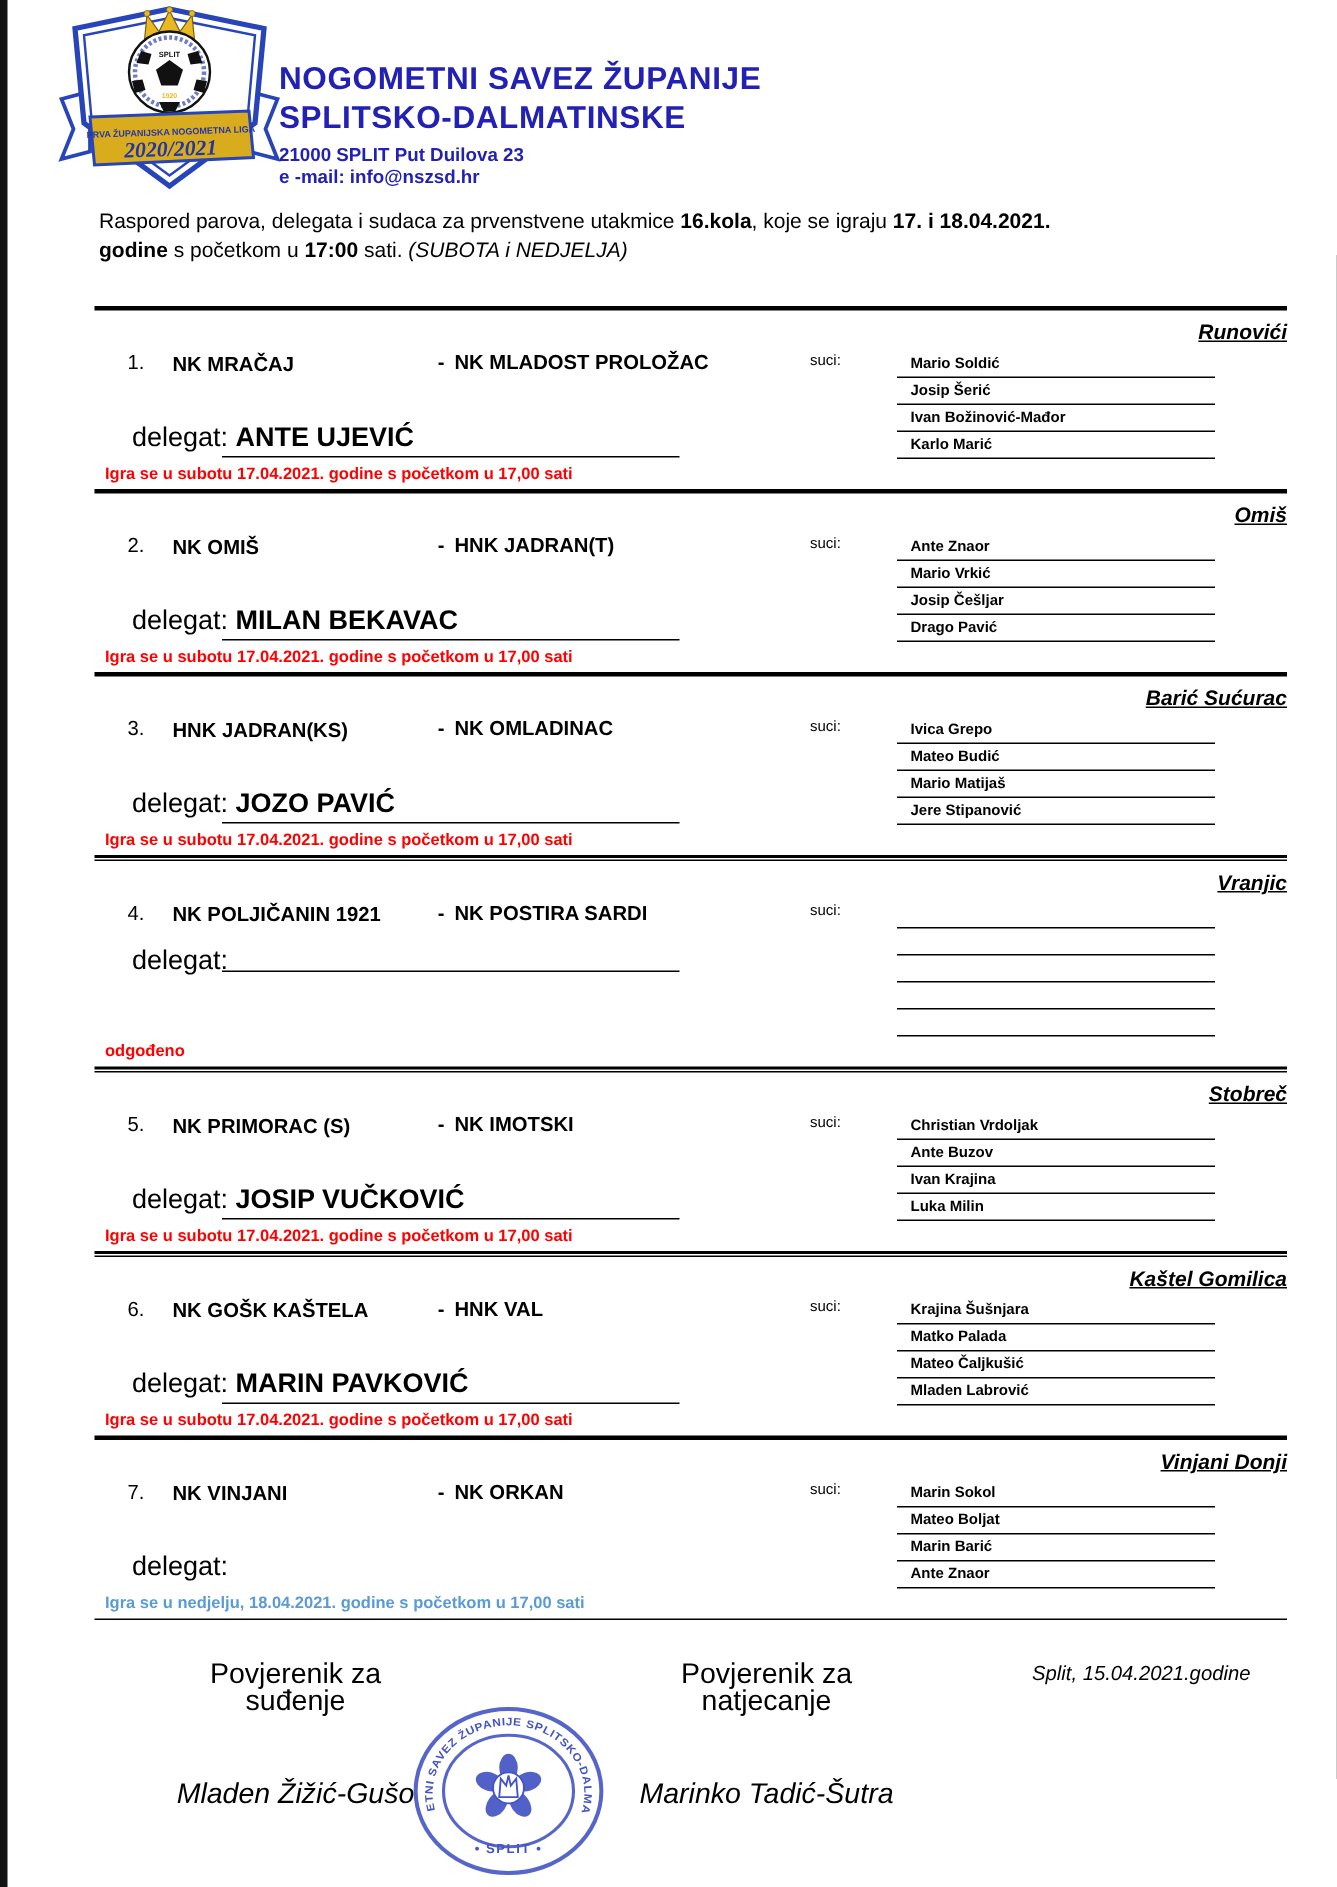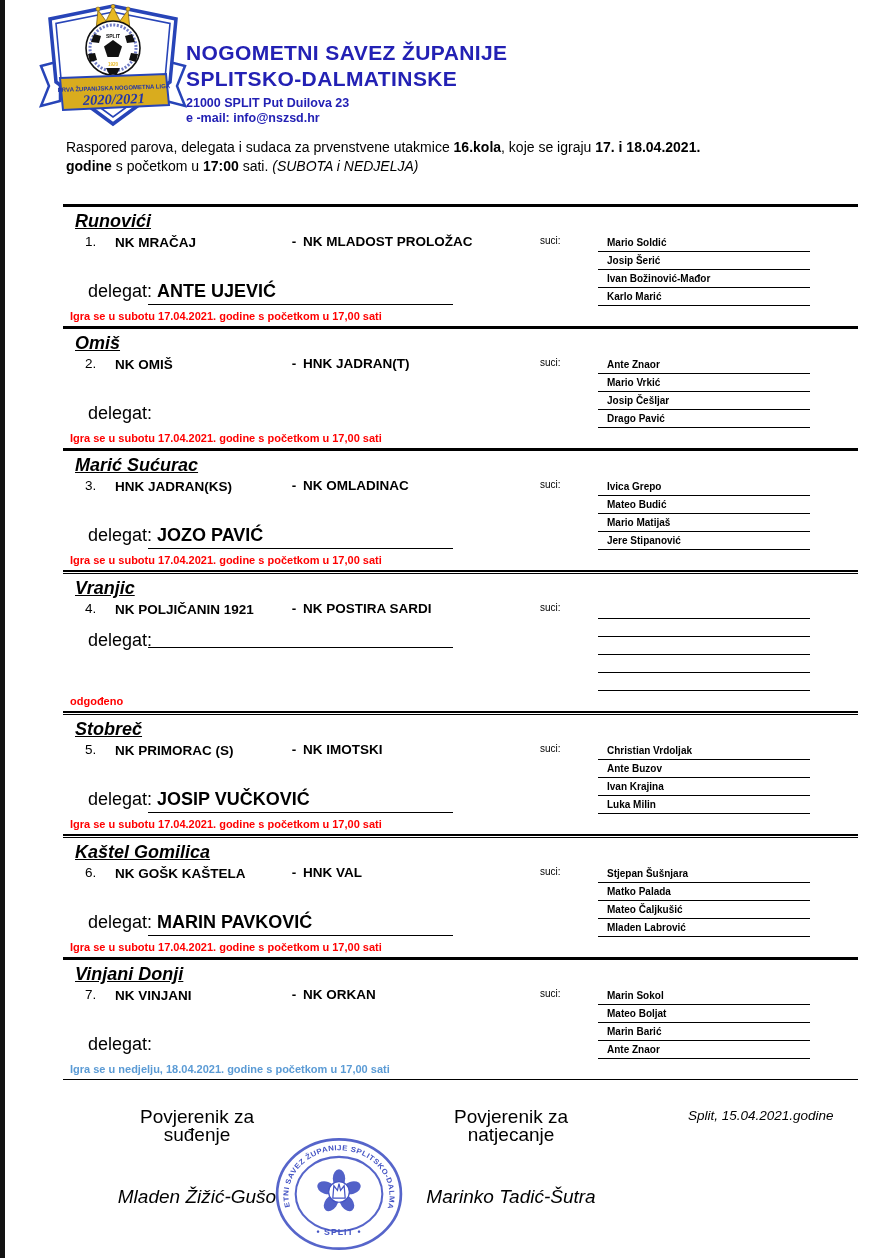--- a/index.html
+++ b/index.html
@@ -22,22 +22,22 @@
   .intro b { font-weight:bold; }
   .intro .it { font-style:italic; }
 
   .divider { margin:2px 0 0 -2px; width:795px; }
   .divider-thick  { border-top:3px solid #000; }
   .divider-double { height:4px; border-top:2px solid #000; border-bottom:1.5px solid #000; }
   .divider-thin   { border-top:1.5px solid #000; }
   .intro-divider  { margin-top:28px; }
 
   .match { padding-top:6px; }
-  .venue { margin-left:10px; font-size:18px; font-weight:bold; font-style:italic;
-           text-decoration:underline; line-height:17px; }
+  .venue { margin-left:10px; font-size:14px; font-weight:bold; font-style:italic;
+           text-decoration:underline; line-height:17px;text-align:right; }
   .mbody { display:flex; margin-top:4px; align-items:flex-start; }
   .mleft { width:475px; }
   .teams { display:flex; font-size:13.5px; align-items:flex-start; }
   .num   { margin-left:20px; width:30px; }
   .home  { width:170px; font-weight:bold; line-height:17px; }
   .home.justify { text-align:justify; }
   .dash  { width:18px; font-weight:bold; text-align:center; }
   .away  { font-weight:bold; }
   .delrow { display:flex; margin-top:30px; font-size:18px; align-items:flex-start; }
   .dlabel { margin-left:23px; width:60px; padding-bottom:2px; }
@@ -149,38 +149,39 @@
       <div class="mbody">
         <div class="mleft">
           <div class="teams">
             <span class="num">2.</span>
             <span class="home">NK OMIŠ</span>
             <span class="dash">-</span>
             <span class="away">HNK JADRAN(T)</span>
           </div>
           <div class="delrow">
             <span class="dlabel">delegat:</span>
+            <span class="dname">MILAN BEKAVAC</span>
           </div>
         </div>
         <div class="mright">
           <span class="slabel">suci:</span>
           <div class="reflines">
             <div class="refline">Ante Znaor</div>
             <div class="refline">Mario Vrkić</div>
             <div class="refline">Josip Češljar</div>
             <div class="refline">Drago Pavić</div>
           </div>
         </div>
       </div>
       <div class="note note-red">Igra se u subotu 17.04.2021. godine s početkom u 17,00 sati</div>
       <div class="divider divider-thick"></div>
     </section>
 
     <section class="match">
-      <div class="venue">Marić Sućurac</div>
+      <div class="venue">Barić Sućurac</div>
       <div class="mbody">
         <div class="mleft">
           <div class="teams">
             <span class="num">3.</span>
             <span class="home">HNK JADRAN(KS)</span>
             <span class="dash">-</span>
             <span class="away">NK OMLADINAC</span>
           </div>
           <div class="delrow">
             <span class="dlabel">delegat:</span>
@@ -271,21 +272,21 @@
             <span class="away">HNK VAL</span>
           </div>
           <div class="delrow">
             <span class="dlabel">delegat:</span>
             <span class="dname">MARIN PAVKOVIĆ</span>
           </div>
         </div>
         <div class="mright">
           <span class="slabel">suci:</span>
           <div class="reflines">
-            <div class="refline">Stjepan Šušnjara</div>
+            <div class="refline">Krajina Šušnjara</div>
             <div class="refline">Matko Palada</div>
             <div class="refline">Mateo Čaljkušić</div>
             <div class="refline">Mladen Labrović</div>
           </div>
         </div>
       </div>
       <div class="note note-red">Igra se u subotu  17.04.2021. godine s početkom u 17,00 sati</div>
       <div class="divider divider-thick"></div>
     </section>
 

